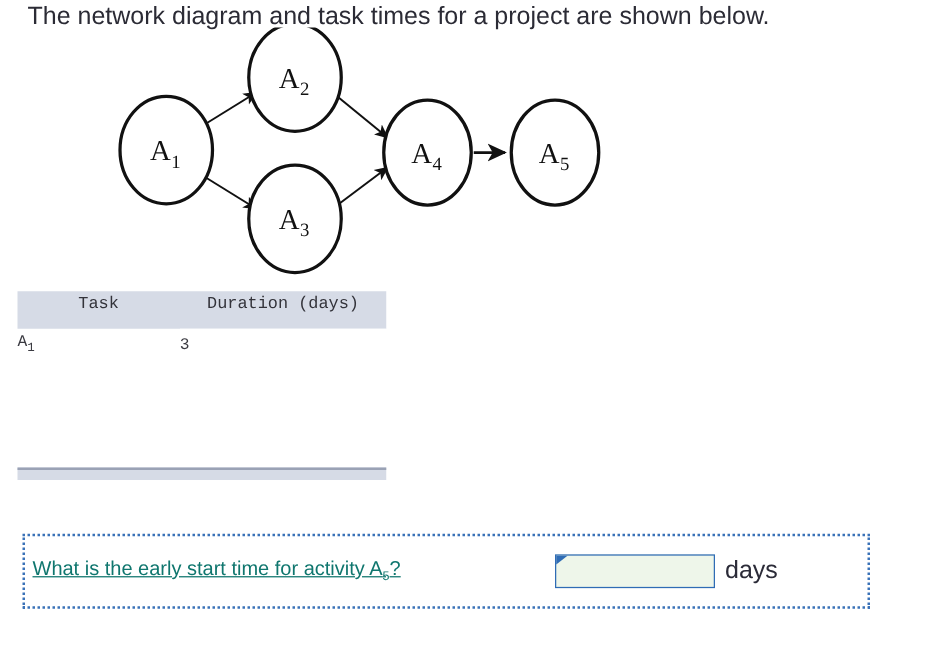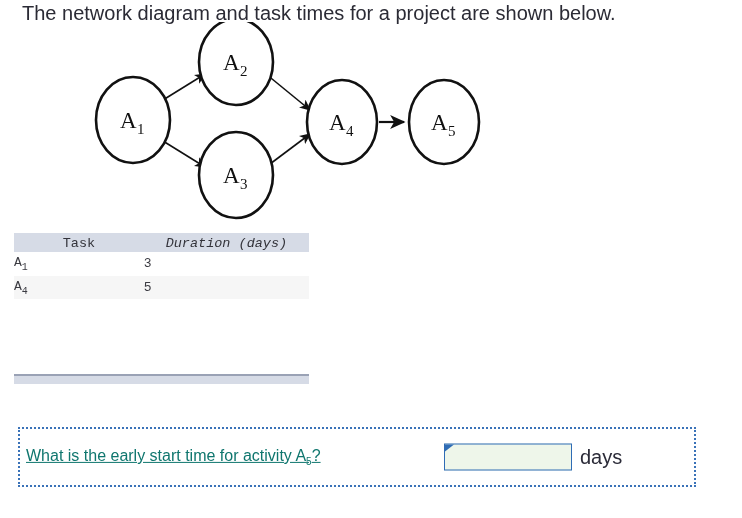--- a/index.html
+++ b/index.html
@@ -55,36 +55,36 @@
     top: 233px;
     width: 295px;
     border-collapse: collapse;
     font-family: "Liberation Mono", monospace;
     font-size: 13px;
     color: #3b3b42;
   }
   #duration-table th {
     background: #d6dbe6;
     font-weight: normal;
-    padding: 3px 0 1px 0;
+    padding: 3px 0 12px 0;
     font-size: 13.5px;
     color: #33333a;
   }
   #duration-table td {
     padding: 3px 0 3px 0;
     text-align: left;
   }
   #duration-table tbody tr:nth-child(even) {
     background: #f6f6f6;
   }
   #duration-table tbody tr:nth-child(odd) {
     background: #ffffff;
   }
   .col-task   { width: 44%; }
-  .col-dur    { width: 56%; font-style: italic; }
+  .col-dur    { width: 56%; }
   .cell-task  { position: relative; }
   .sub        { font-size: 10px; vertical-align: sub; }
 
   #table-footer-bar {
     position: absolute;
     left: 14px;
     top: 374px;
     width: 295px;
     height: 10px;
     background: #d6dbe6;
@@ -210,24 +210,20 @@
     <tr>
       <th class="col-task">Task</th>
       <th class="col-dur">Duration (days)</th>
     </tr>
   </thead>
   <tbody>
     <tr>
       <td class="cell-task"><span>A</span><span class="sub">1</span></td>
       <td>3</td>
     </tr>
-    <tr>
-      <td class="cell-task"><span>A</span><span class="sub">4</span></td>
-      <td>5</td>
-    </tr>
   </tbody>
 </table>
 
 <div id="table-footer-bar"></div>
 
 <div id="question-block">
 
   <div id="question-text"><span>What is the early start time for activity A</span><span class="sub">5</span><span>?</span></div>
 
   <div id="answer-input-wrap">

